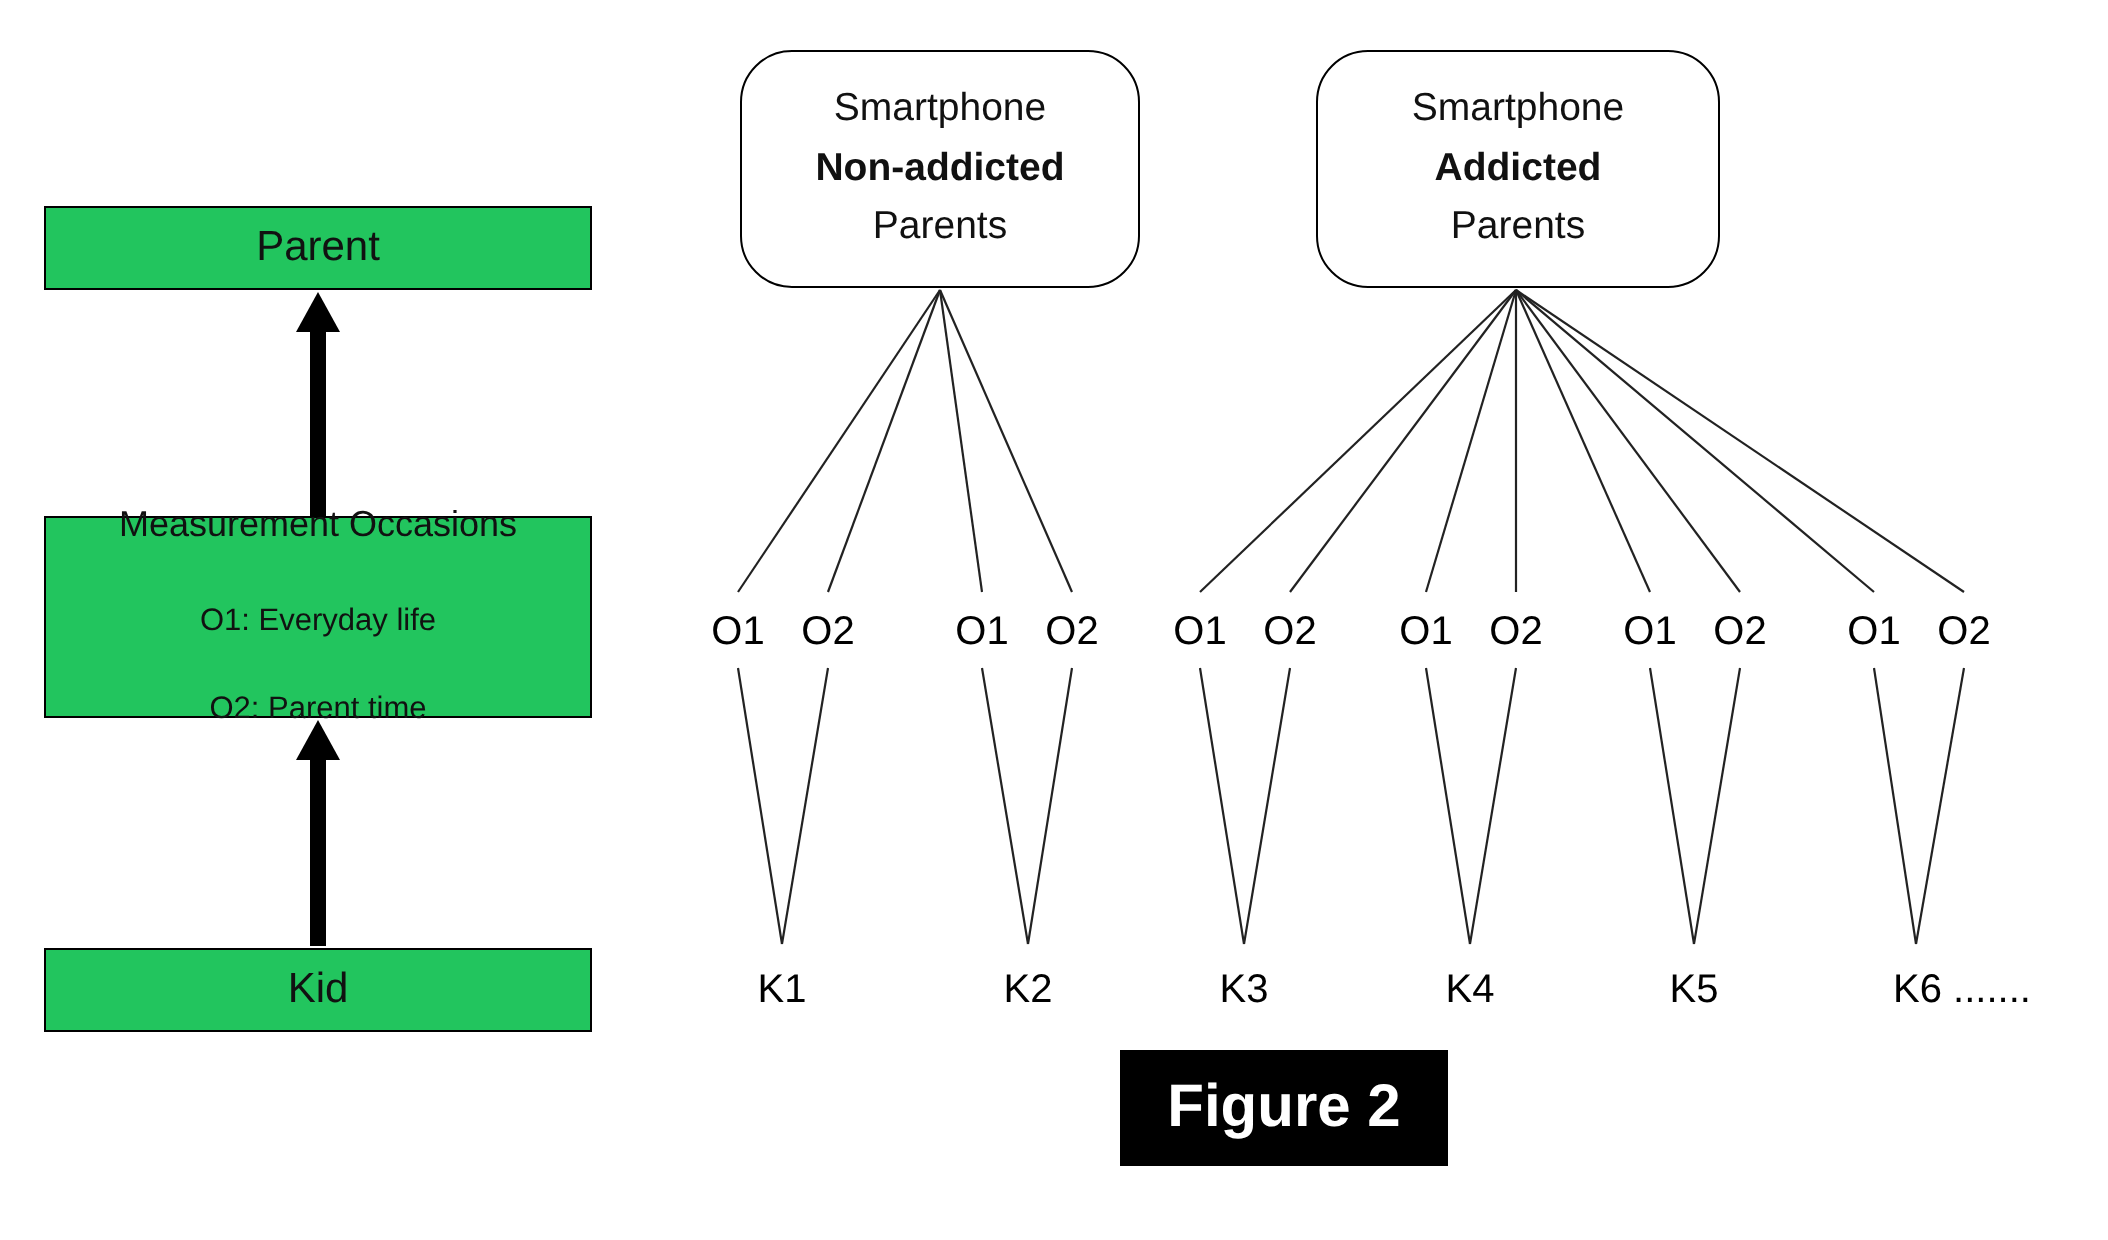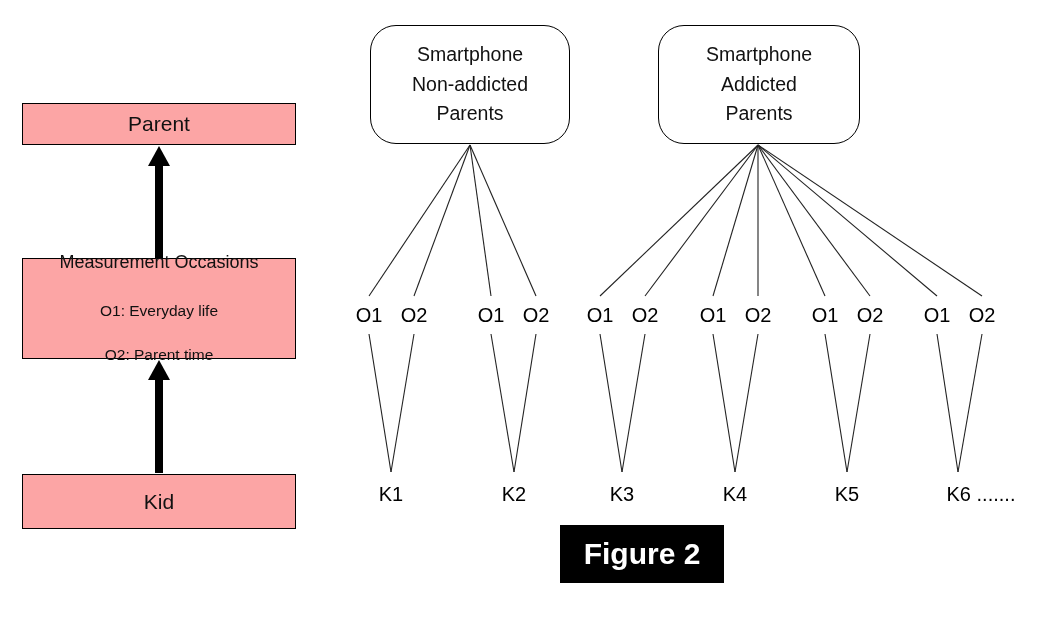--- a/index.html
+++ b/index.html
@@ -25,21 +25,21 @@
   }
   .svg-label {
     font-family: "Liberation Sans", sans-serif;
     font-size: 20px;
     fill: #000000;
   }
   .rect-box {
     position: absolute;
     box-sizing: border-box;
     border: 1.6px solid #000000;
-    background: #fca5a5;
+    background: #22c55e;
     display: flex;
     flex-direction: column;
     align-items: center;
     justify-content: center;
     text-align: center;
   }
   .plain-label {
     font-size: 21px;
     line-height: 1.2;
     color: #111111;
@@ -67,21 +67,21 @@
     align-items: center;
     justify-content: center;
     text-align: center;
   }
   .group-line {
     font-size: 19.5px;
     line-height: 1.52;
     color: #111111;
   }
   .group-line.bold {
-    font-weight: normal;
+    font-weight: bold;
   }
   .caption-box {
     position: absolute;
     box-sizing: border-box;
     display: flex;
     align-items: center;
     justify-content: center;
   }
   .caption-text {
     font-size: 30px;
@@ -145,21 +145,21 @@
   <div class="rect-box" style="left: 22px; top: 103px; width: 274px; height: 42px;">
     <span class="plain-label">Parent</span>
   </div>
 
   <div class="rect-box" style="left: 22px; top: 258px; width: 274px; height: 101px;">
     <span class="mo-title">Measurement Occasions</span>
     <span class="mo-sub">O1: Everyday life</span>
     <span class="mo-sub">O2: Parent time</span>
   </div>
 
-  <div class="rect-box" style="left: 22px; top: 474px; width: 274px; height: 55px;">
+  <div class="rect-box" style="left: 22px; top: 474px; width: 274px; height: 42px;">
     <span class="plain-label">Kid</span>
   </div>
 
   <div class="round-box" style="left: 370px; top: 25px; width: 200px; height: 119px;">
     <span class="group-line">Smartphone</span>
     <span class="group-line bold">Non-addicted</span>
     <span class="group-line">Parents</span>
   </div>
 
   <div class="round-box" style="left: 658px; top: 25px; width: 202px; height: 119px;">

